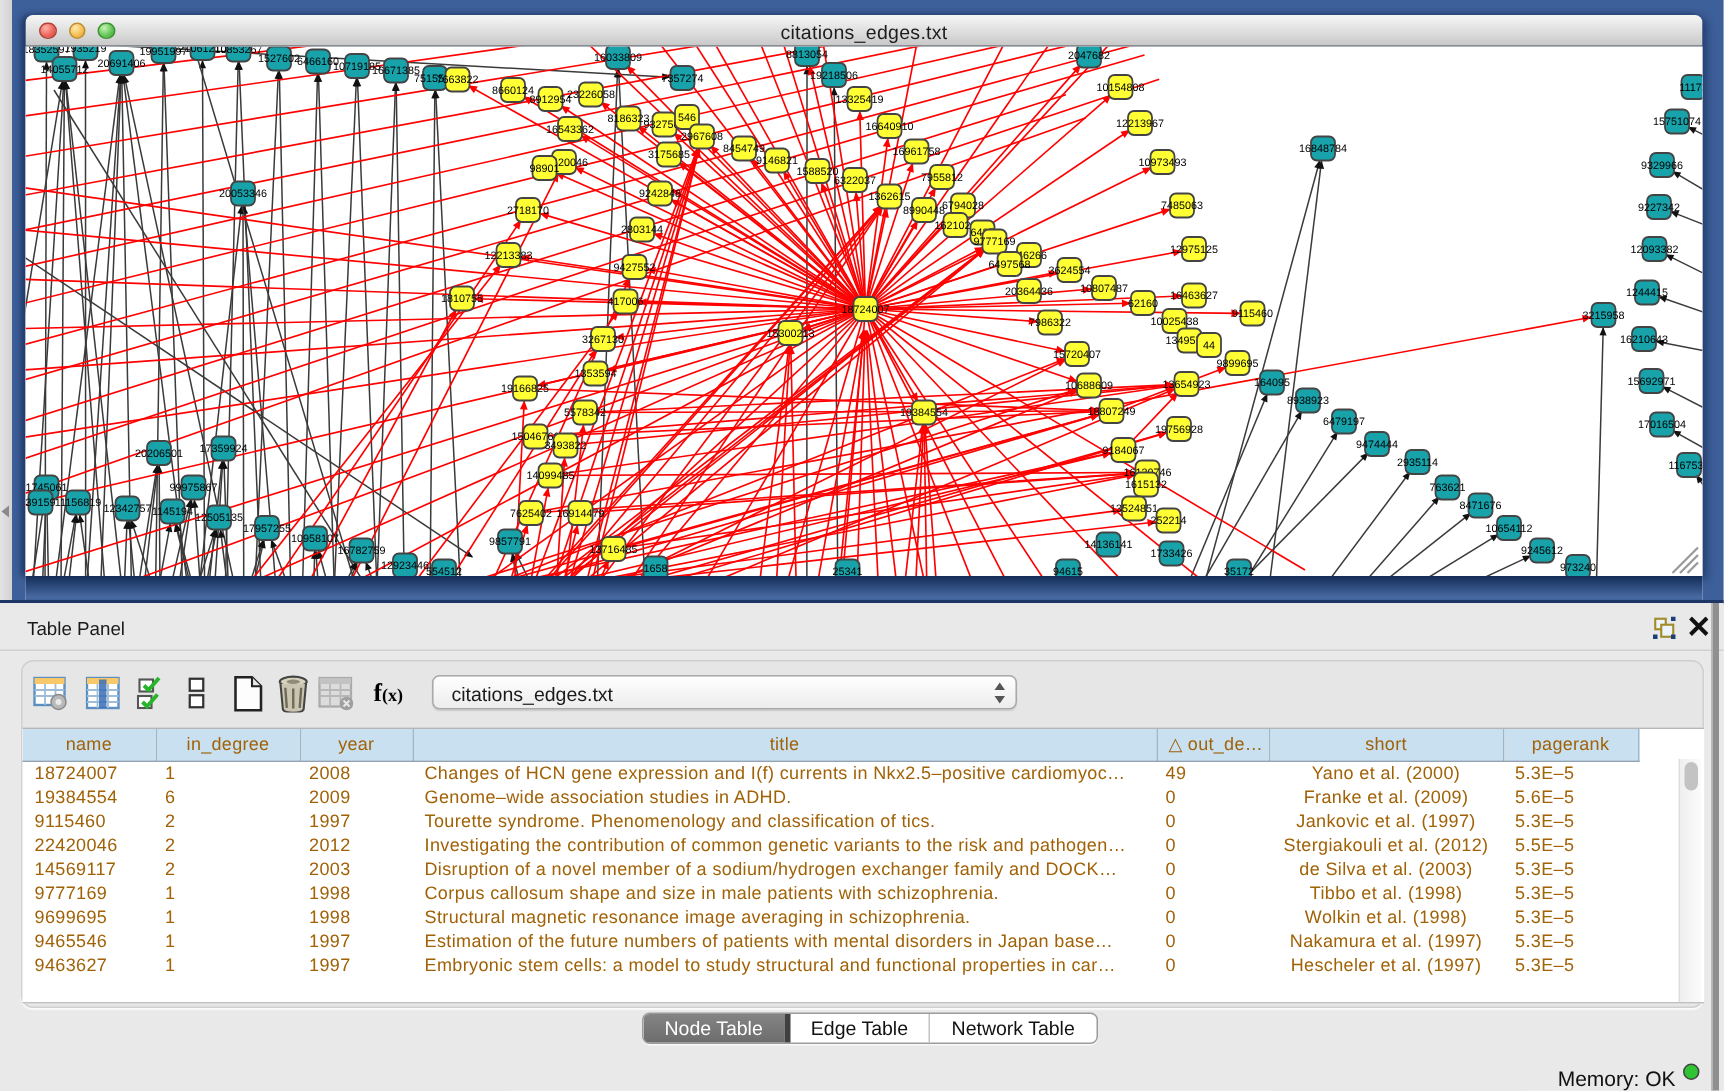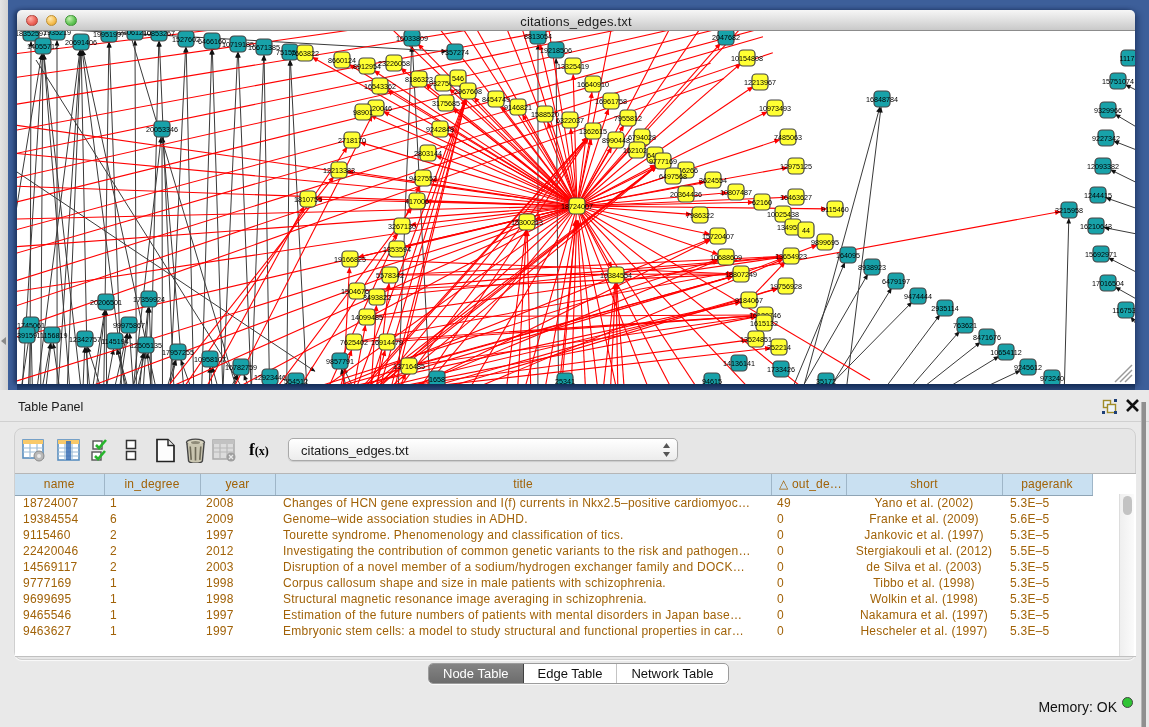--- a/index.html
+++ b/index.html
@@ -4,37 +4,37 @@
 html,body{width:1149px;height:727px;font-family:"Liberation Sans",sans-serif;overflow:hidden;background:#e9e9e9;-webkit-font-smoothing:antialiased}
 #desk{position:absolute;left:0;top:0;width:1149px;height:403px;background:#3d5f9a}
 #gutter{position:absolute;left:0;top:0;width:8px;height:403px;background:linear-gradient(90deg,#e4e4e4,#d2d2d2)}
 #win{position:absolute;left:17px;top:10px;width:1118px;height:374px;border-radius:5px 5px 0 0;box-shadow:-3px 0 4px rgba(10,25,60,.55),3px 2px 6px rgba(10,25,60,.45)}
 #tbar{position:absolute;left:0;top:0;width:100%;height:21px;border-radius:5px 5px 0 0;background:linear-gradient(#f6f6f6,#dedede 55%,#c9c9c9);border-bottom:1px solid #8c8c8c}
 #tbar .ttl{position:absolute;left:0;right:0;top:3.5px;text-align:center;font-size:13px;font-weight:normal;letter-spacing:.2px;color:#1d1d1d}
 .tl{position:absolute;width:11.5px;height:11.5px;border-radius:50%}
 #shadowband{position:absolute;left:17px;top:384px;width:1118px;height:17px;background:linear-gradient(#132c57,#486aa3 85%,#3a5c96)}
 #botline{position:absolute;left:0;top:400px;width:1149px;height:2px;background:#1c3766}
 #collapser{position:absolute;left:1px;top:337px;width:0;height:0;border-top:4px solid transparent;border-bottom:4px solid transparent;border-right:5px solid #8a8a8a}
-#panel{position:absolute;left:0;top:390px;width:1149px;height:325px;background:#e9e9e9}
+#panel{position:absolute;left:0;top:402px;width:1149px;height:325px;background:#e9e9e9}
 #ptitle{position:absolute;left:0;top:2px;width:100%;height:30px;border-bottom:1px solid #d0d0d0}
 #ptitle span{position:absolute;left:18px;top:8px;font-size:12.5px;color:#1a1a1a}
 #pbox{position:absolute;left:14px;top:38px;width:1122px;height:232px;border:1px solid #cfcfcf;border-radius:8px;background:#e6e6e6;box-shadow:0 1px 1px rgba(255,255,255,.8)}
 #tblwrap{position:absolute;left:0px;top:44px;width:1121px;height:184px;background:#fff;border-top:1px solid #b6b6b6;border-bottom:1px solid #c0c0c0}
 table{border-collapse:collapse;table-layout:fixed;width:1077px;font-size:12px;color:#a16207}
 th{background:#c9e0f1;border-right:1px solid #9fb6c8;border-bottom:1px solid #8ea4b5;font-weight:normal;font-size:12px;height:21px;letter-spacing:.2px;padding:0;overflow:hidden;white-space:nowrap}
 td{height:16px;padding:0 0 0 8px;overflow:hidden;white-space:nowrap;letter-spacing:.25px}
 td.c2,td.c3,td.c5{padding-left:6px}
 td.c6{text-align:center;padding:0}
 col.c1{width:89px}col.c2{width:96px}col.c3{width:75px}col.c4{width:496px}col.c5{width:75px}col.c6{width:156px}col.c7{width:90px}
 #vsb{position:absolute;right:2px;top:20px;width:15px;height:162px;background:linear-gradient(90deg,#efefef,#fbfbfb);border-left:1px solid #ddd}
 #vsb div{position:absolute;left:3px;top:2px;width:9px;height:19px;border-radius:5px;background:#c3c3c3}
 #tabs{position:absolute;left:428px;top:273px;height:21px;display:flex;border:1px solid #9c9c9c;border-radius:5px;overflow:hidden;background:#fff;box-shadow:0 1px 0 rgba(255,255,255,.7)}
 #tabs div{font-size:13px;color:#111;padding:2px 14px 0;height:21px}
 #tabs div.sel{background:linear-gradient(#848484,#6a6a6a);color:#fff}
-#tabs div.mid{border-left:1px solid #404040;border-right:1px solid #c4c4c4}
+#tabs div.mid{border-left:4px solid #404040;border-right:1px solid #c4c4c4}
 #mem{position:absolute;right:32px;top:309px;font-size:14px;color:#111}
 #memdot{position:absolute;right:16px;top:307px;width:11px;height:11px;border-radius:50%;background:#2fc434;border:1px solid #444}
 #redge{position:absolute;right:3px;top:402px;width:5px;height:325px;background:#8f8f8f;border-left:1px solid #b5b5b5}
 .ticon{position:absolute;top:9px}
 </style></head><body>
 <div id="desk"></div>
 <div id="gutter"></div>
 <div id="collapser"></div>
 <div id="win">
  <div style="position:absolute;left:0;top:21px;width:1118px;height:451px;background:#fff;overflow:hidden">
@@ -692,21 +692,21 @@
               <th style="text-align:center;padding-left:4px">△ out_de…</th>
               <th>short</th>
               <th>pagerank</th>
             </tr>
     <tr>
               <td class="c1">18724007</td>
               <td class="c2">1</td>
               <td class="c3">2008</td>
               <td class="c4">Changes of HCN gene expression and I(f) currents in Nkx2.5–positive cardiomyoc…</td>
               <td class="c5">49</td>
-              <td class="c6">Yano et al. (2002)</td>
+              <td class="c6">Yano et al. (2000)</td>
               <td class="c7">5.3E–5</td>
             </tr>
             <tr>
               <td class="c1">19384554</td>
               <td class="c2">6</td>
               <td class="c3">2009</td>
               <td class="c4">Genome–wide association studies in ADHD.</td>
               <td class="c5">0</td>
               <td class="c6">Franke et al. (2009)</td>
               <td class="c7">5.6E–5</td>

